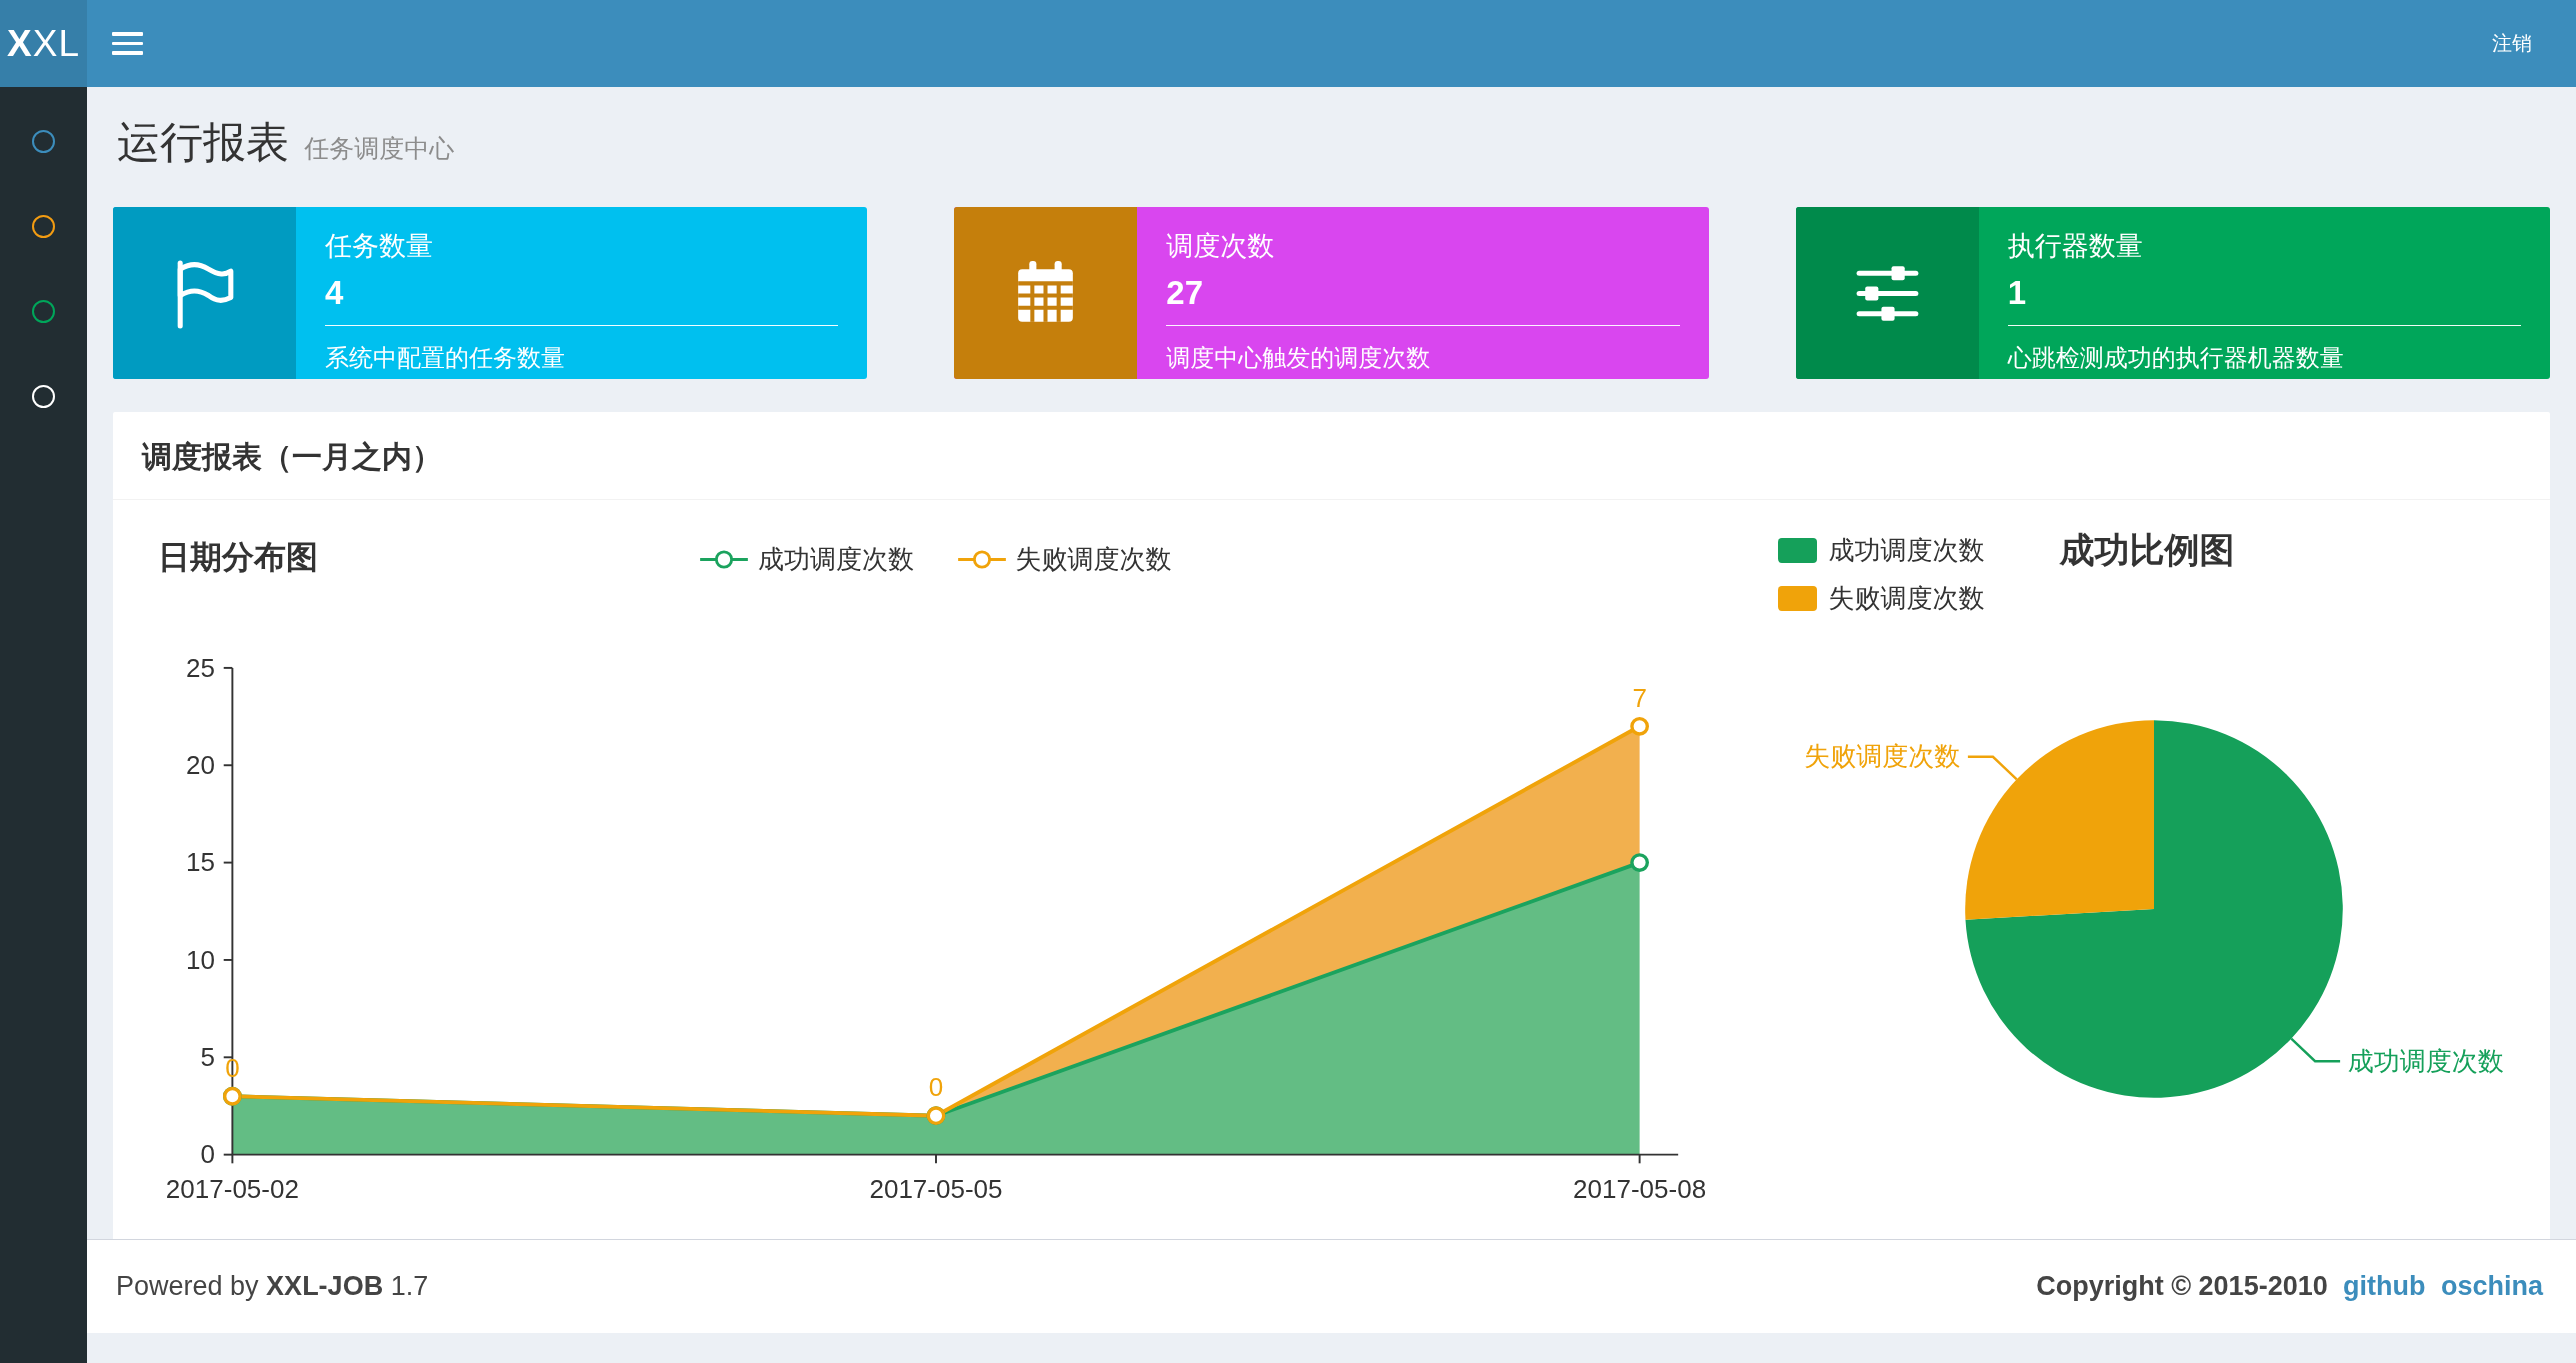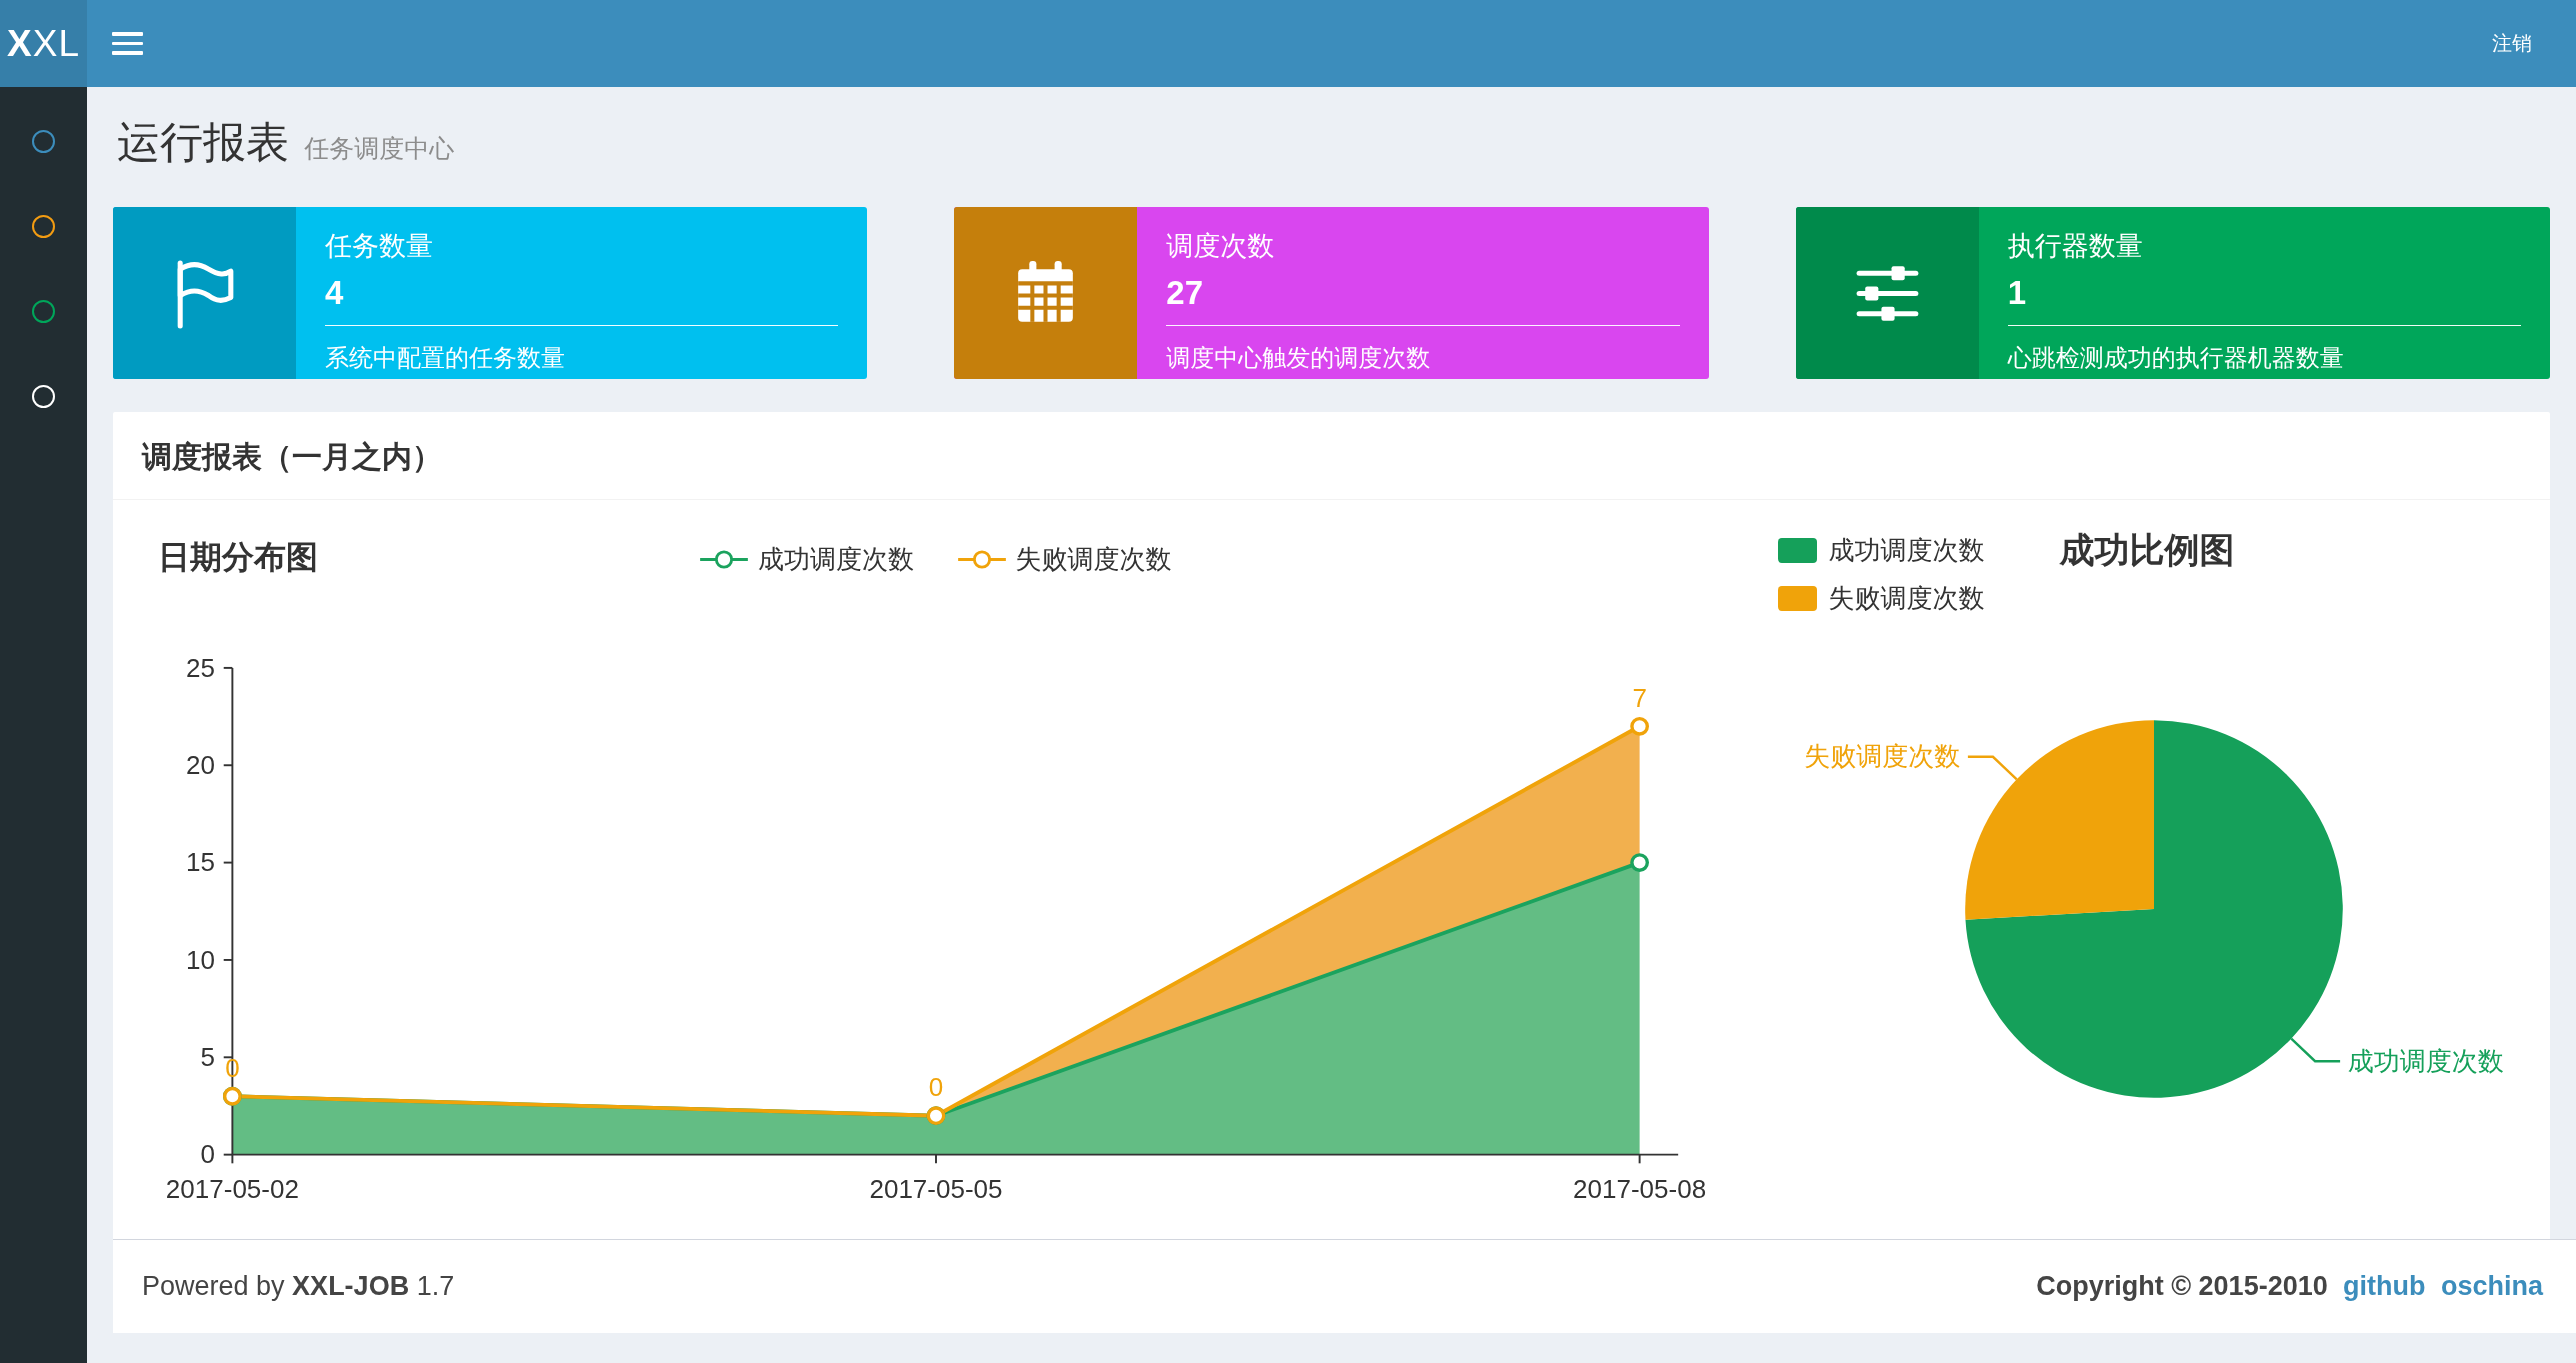--- a/index.html
+++ b/index.html
@@ -62,21 +62,21 @@
   .pl-item { display:flex; align-items:center; gap:11.6px; cursor:pointer; }
   .swatch { width:39px; height:25px; border-radius:3.9px; }
   .pl-label { font-size:26px; color:#333; }
   .pie-title { margin-left:75px; font-size:35px; font-weight:700; color:#333; line-height:33px; }
 
   #pie-chart { display:block; margin-top:3.9px; }
 
   svg text { font-family:"Liberation Sans","DejaVu Sans",sans-serif; }
 
   
-  .footer { margin-left:113px; height:94px; background:#fff; border-top:1px solid #d2d6de;
+  .footer { margin-left:87px; height:94px; background:#fff; border-top:1px solid #d2d6de;
             display:flex; align-items:center; padding:0 33px 0 29px; font-size:27px; color:#444; }
   .footer b { font-weight:700; }
   .footer-right { margin-left:auto; display:flex; align-items:center; gap:15.4px; }
   .footer-link { color:#3c8dbc; font-weight:700; text-decoration:none; cursor:pointer; }
 </style>
 </head>
 <body>
 
 <header class="navbar">
   <div class="logo">

